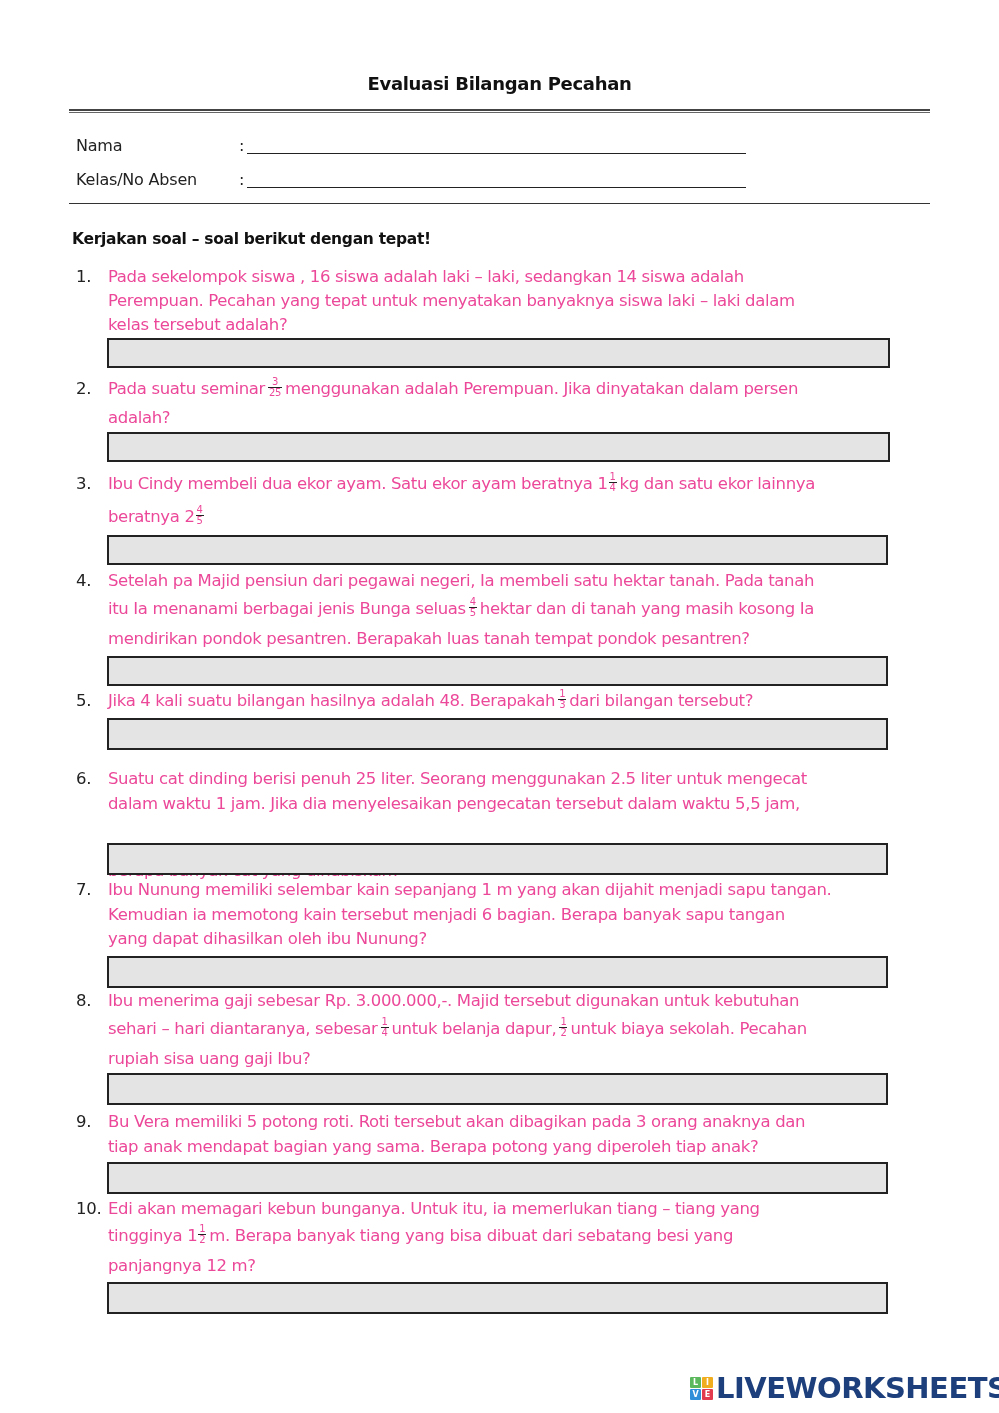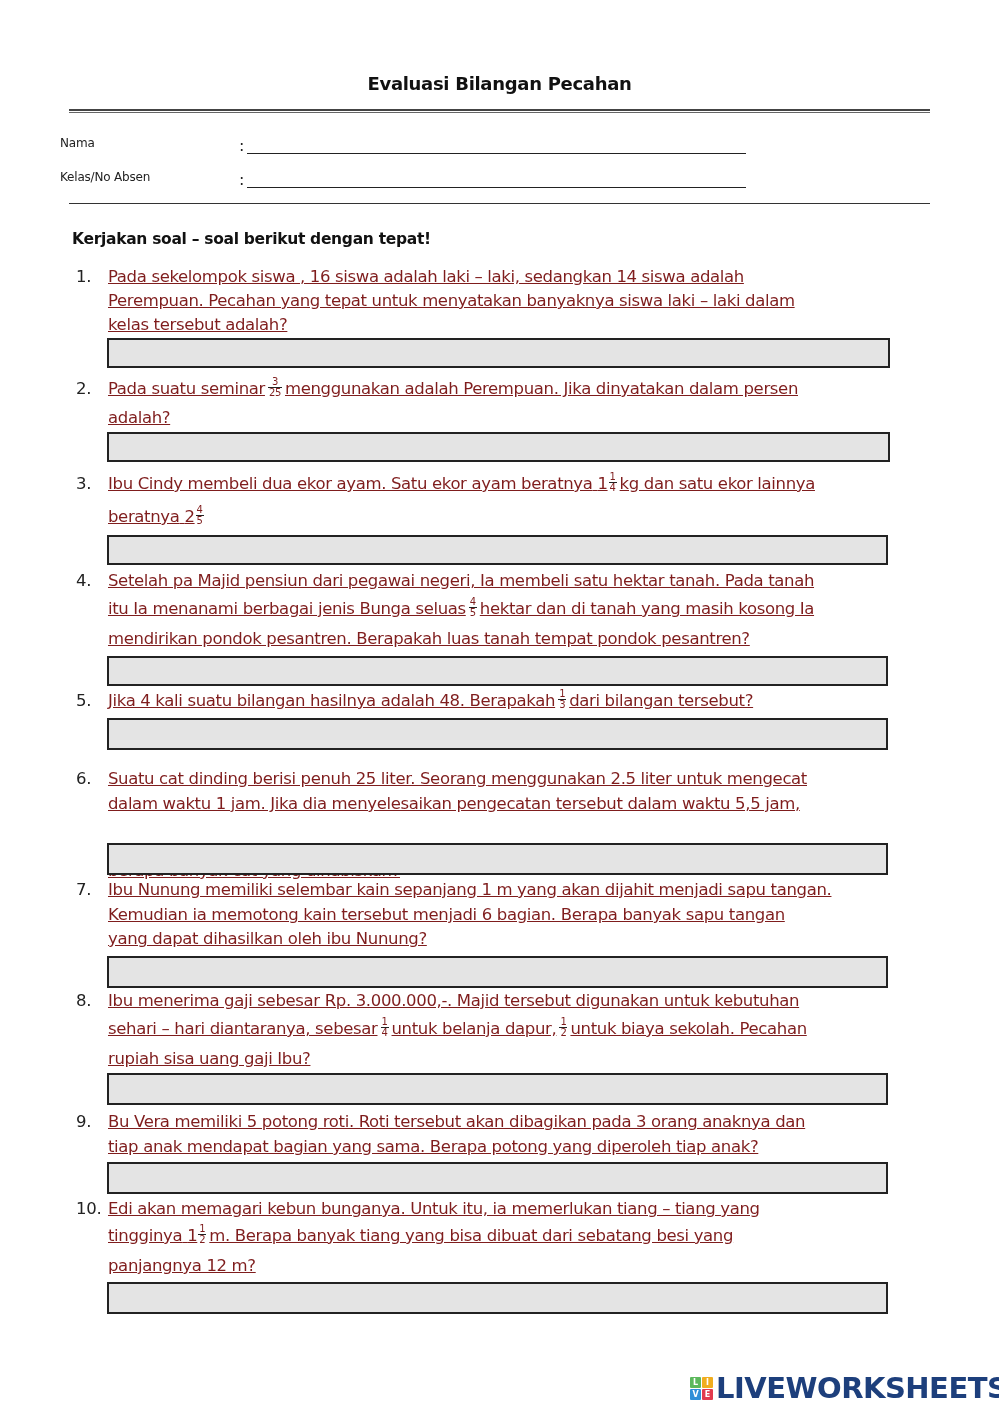--- a/index.html
+++ b/index.html
@@ -10,29 +10,29 @@
   .abs { position: absolute; }
   .title {
     left: 0; width: 999px; top: 73px; text-align: center;
     font-size: 18px; font-weight: bold; letter-spacing: -0.3px; color: #111;
   }
   .rule-double {
     left: 69px; width: 861px; top: 109px; height: 4px;
     border-top: 2px solid #444; border-bottom: 1px solid #666; box-sizing: border-box;
   }
   .rule-single { left: 69px; width: 861px; top: 203px; height: 0; border-top: 1.5px solid #333; }
-  .field-label { left: 60px; font-size: 12px; letter-spacing: -0.2px; color: #222; }
+  .field-label { left: 76px; font-size: 16px; letter-spacing: -0.2px; color: #222; }
   .field-colon { left: 239px; font-size: 16px; color: #222; }
   .field-line { left: 247px; width: 499px; height: 0; border-top: 1.5px solid #222; }
   .instruction {
     left: 72px; top: 230px; font-size: 15.5px; font-weight: bold; letter-spacing: -0.3px; color: #111;
   }
   .q-num { left: 76px; font-size: 16.5px; color: #222; letter-spacing: -0.2px; }
   .q-line {
-    left: 108px; font-size: 16.5px; color: #7f1d1d; white-space: nowrap; letter-spacing: -0.35px; text-decoration: underline;
+    left: 108px; font-size: 16.5px; color: #ec4899; white-space: nowrap; letter-spacing: -0.35px;
   }
   .answer-box {
     left: 107px; width: 781px; height: 30px; background: #e4e4e4;
     border: 2px solid #222; box-sizing: border-box;
   }
   .frac {
     display: inline-block; vertical-align: middle; text-align: center;
     font-size: 10px; line-height: 10px; margin: 0 3px; position: relative; top: -2px;
   }
   .frac .num { display: block; border-bottom: 1px solid #222; padding: 0 1px; }

